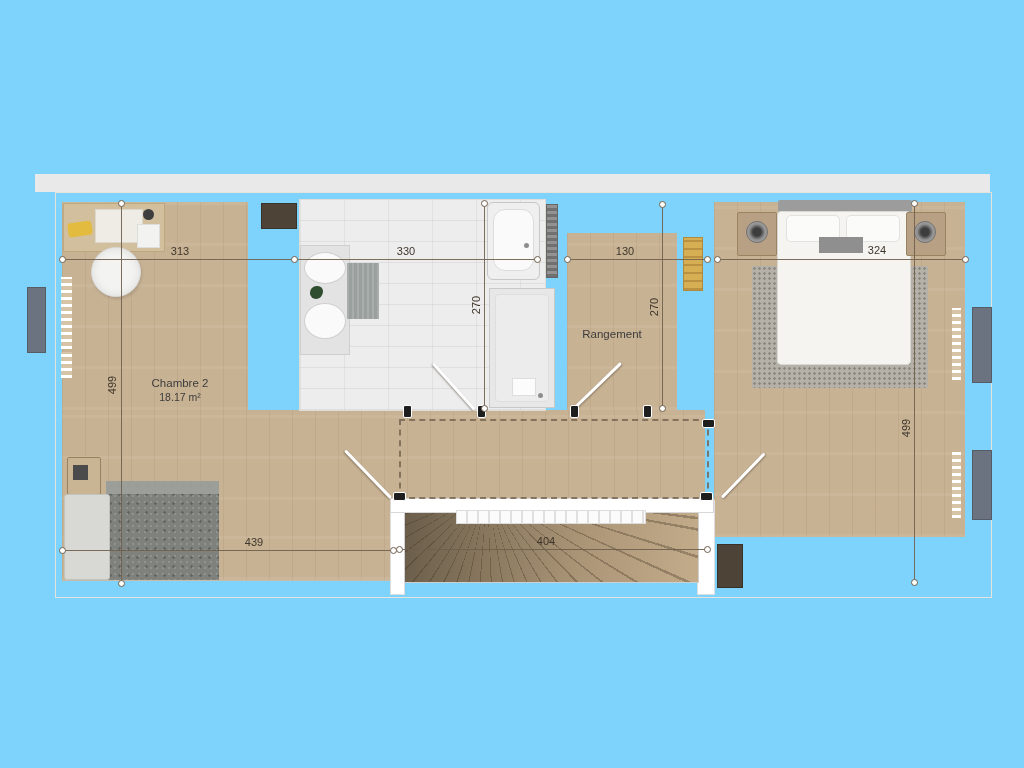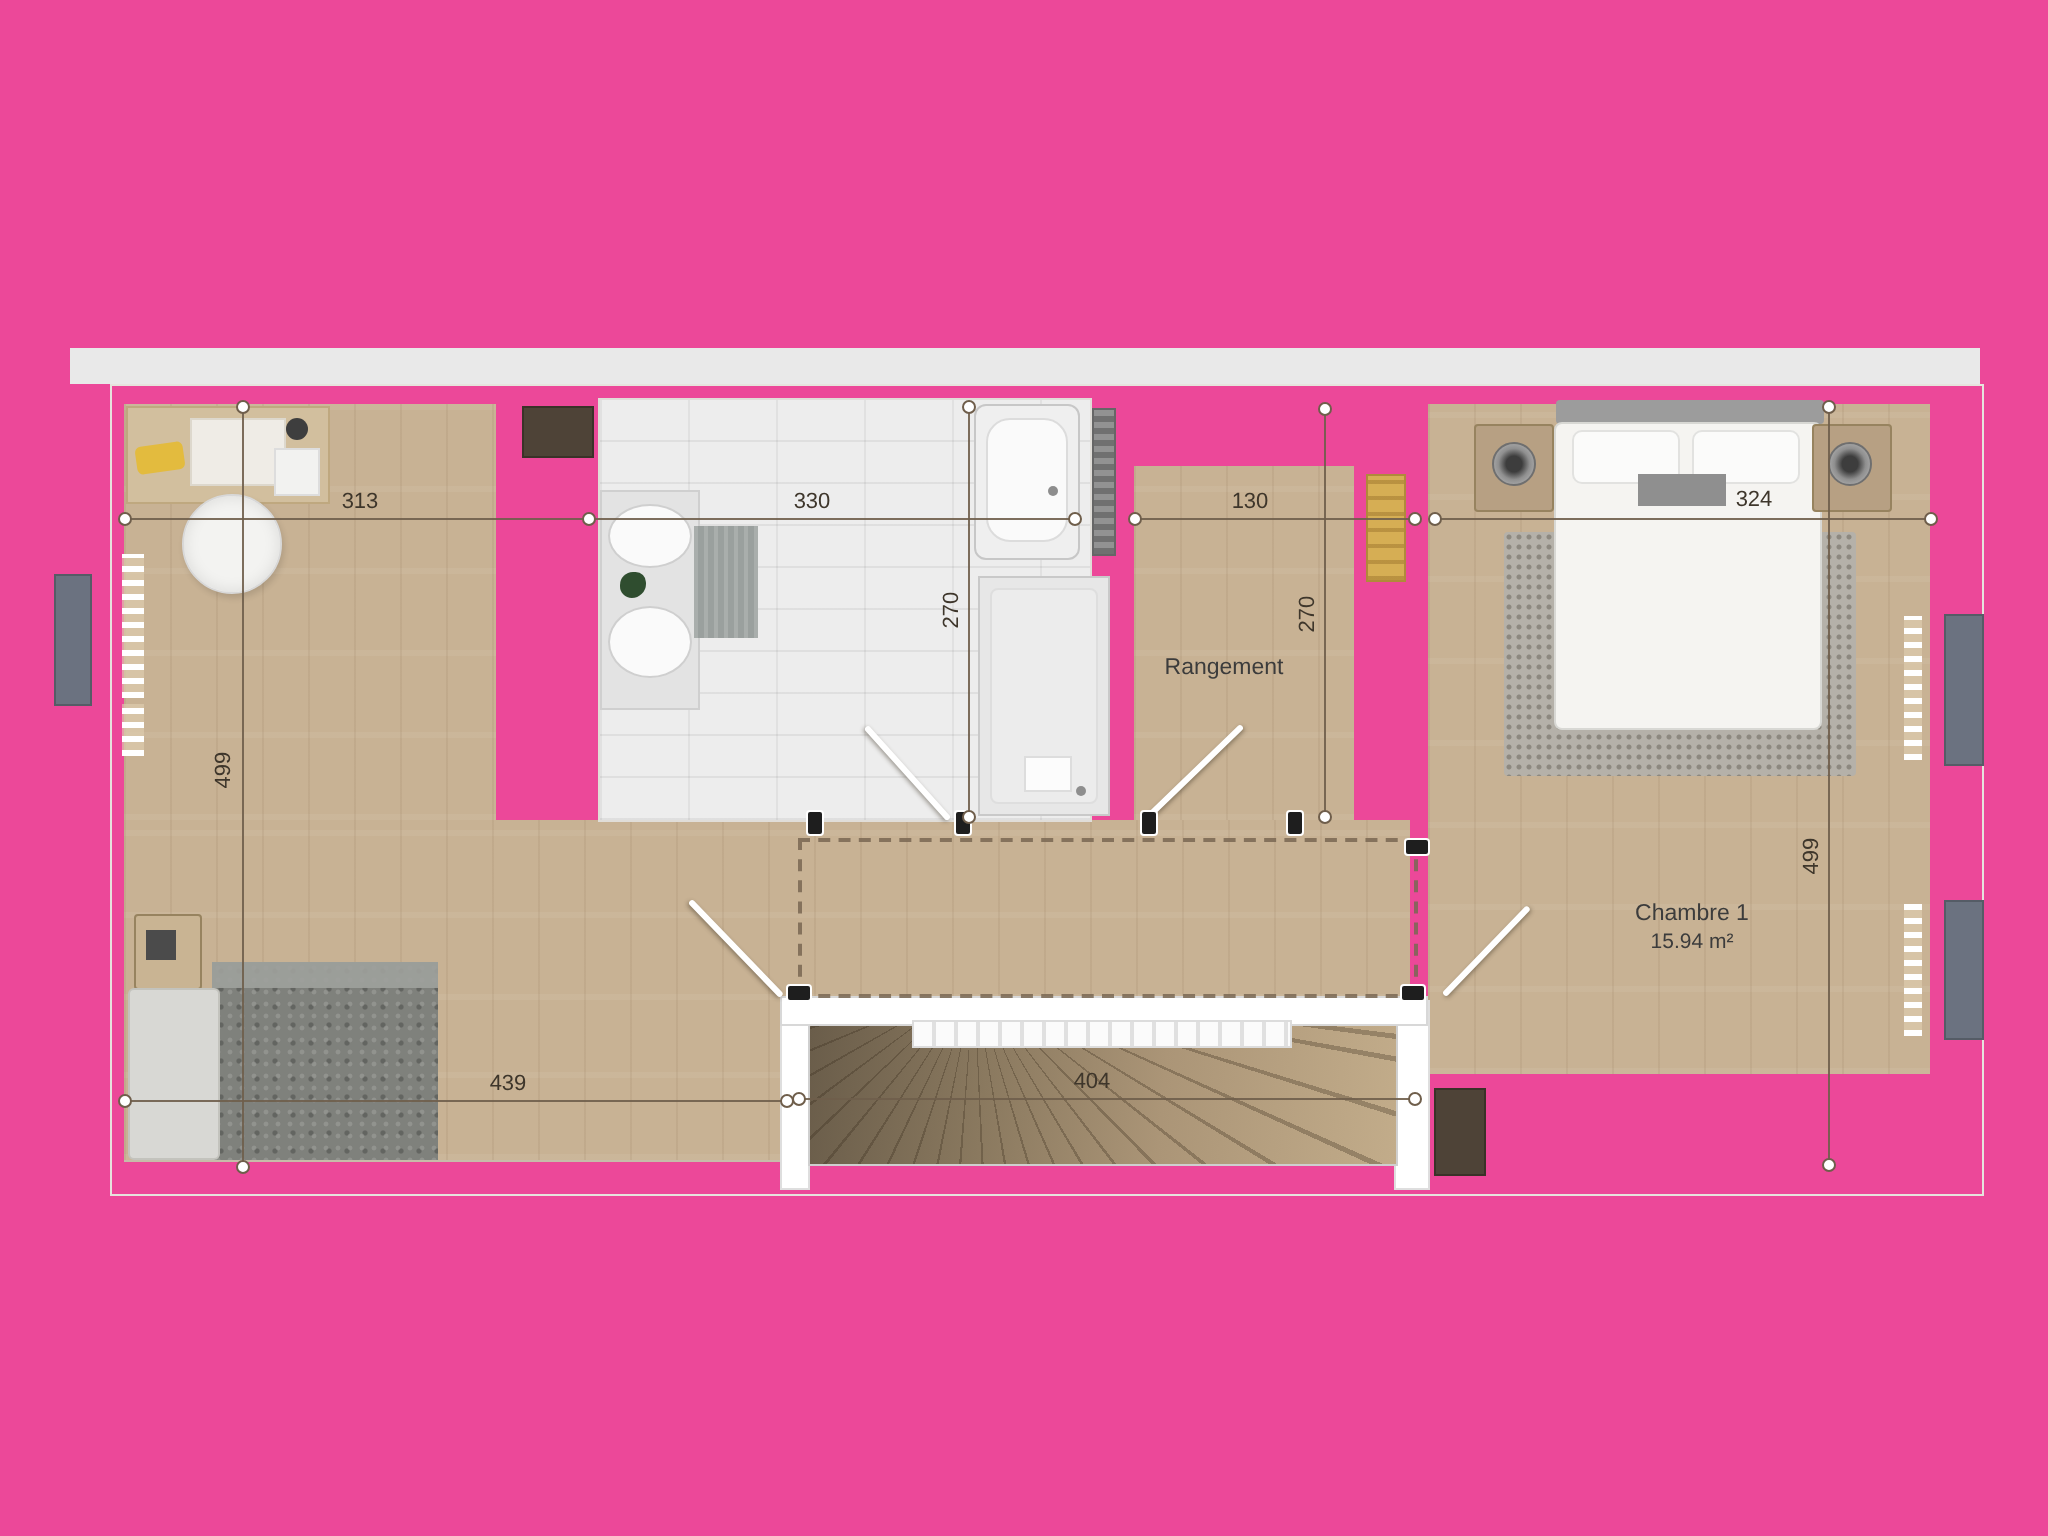--- a/index.html
+++ b/index.html
@@ -1,16 +1,16 @@
 <!DOCTYPE html>
 <html><head>
 <meta charset="utf-8">
 <style>
   html,body{margin:0;padding:0;background:#ffffff;}
-  #stage{position:relative;width:1024px;height:768px;background:#ec4899;overflow:hidden;
+  #stage{position:relative;width:1024px;height:768px;background:#7dd3fc;overflow:hidden;
          font-family:"Liberation Sans","DejaVu Sans",sans-serif;}
   .abs{position:absolute;}
   
   .wood{background-color:#c8b294;
     background-image:
       repeating-linear-gradient(90deg, rgba(115,85,55,.09) 0 1px, rgba(0,0,0,0) 1px 23px),
       repeating-linear-gradient(0deg, rgba(255,255,255,.06) 0 3px, rgba(0,0,0,0) 3px 41px);}
   .tile{background-color:#ededed;
     background-image:
       repeating-linear-gradient(0deg, rgba(0,0,0,.06) 0 1px, rgba(0,0,0,0) 1px 21px),
@@ -180,21 +180,21 @@
   <div class="abs dim-label" style="left:386px;top:244px;">330</div>
   <div class="abs dim-label" style="left:605px;top:244px;">130</div>
   <div class="abs dim-label" style="left:857px;top:243px;">324</div>
   <div class="abs dim-label" style="left:234px;top:535px;">439</div>
   <div class="abs dim-label" style="left:526px;top:534px;">404</div>
   <div class="abs dim-label rot" style="left:92px;top:378px;">499</div>
   <div class="abs dim-label rot" style="left:456px;top:298px;">270</div>
   <div class="abs dim-label rot" style="left:634px;top:300px;">270</div>
   <div class="abs dim-label rot" style="left:886px;top:421px;">499</div>
 
+  <div class="abs room-label" style="left:118px;top:376px;">
+    <div>Chambre 2</div>
+    <div class="area">18.17 m²</div>
+  </div>
   <div class="abs room-label" style="left:550px;top:327px;">
     <div>Rangement</div>
   </div>
-  <div class="abs room-label" style="left:784px;top:450px;">
-    <div>Chambre 1</div>
-    <div class="area">15.94 m²</div>
-  </div>
 
 </div>
 
 </body></html>

